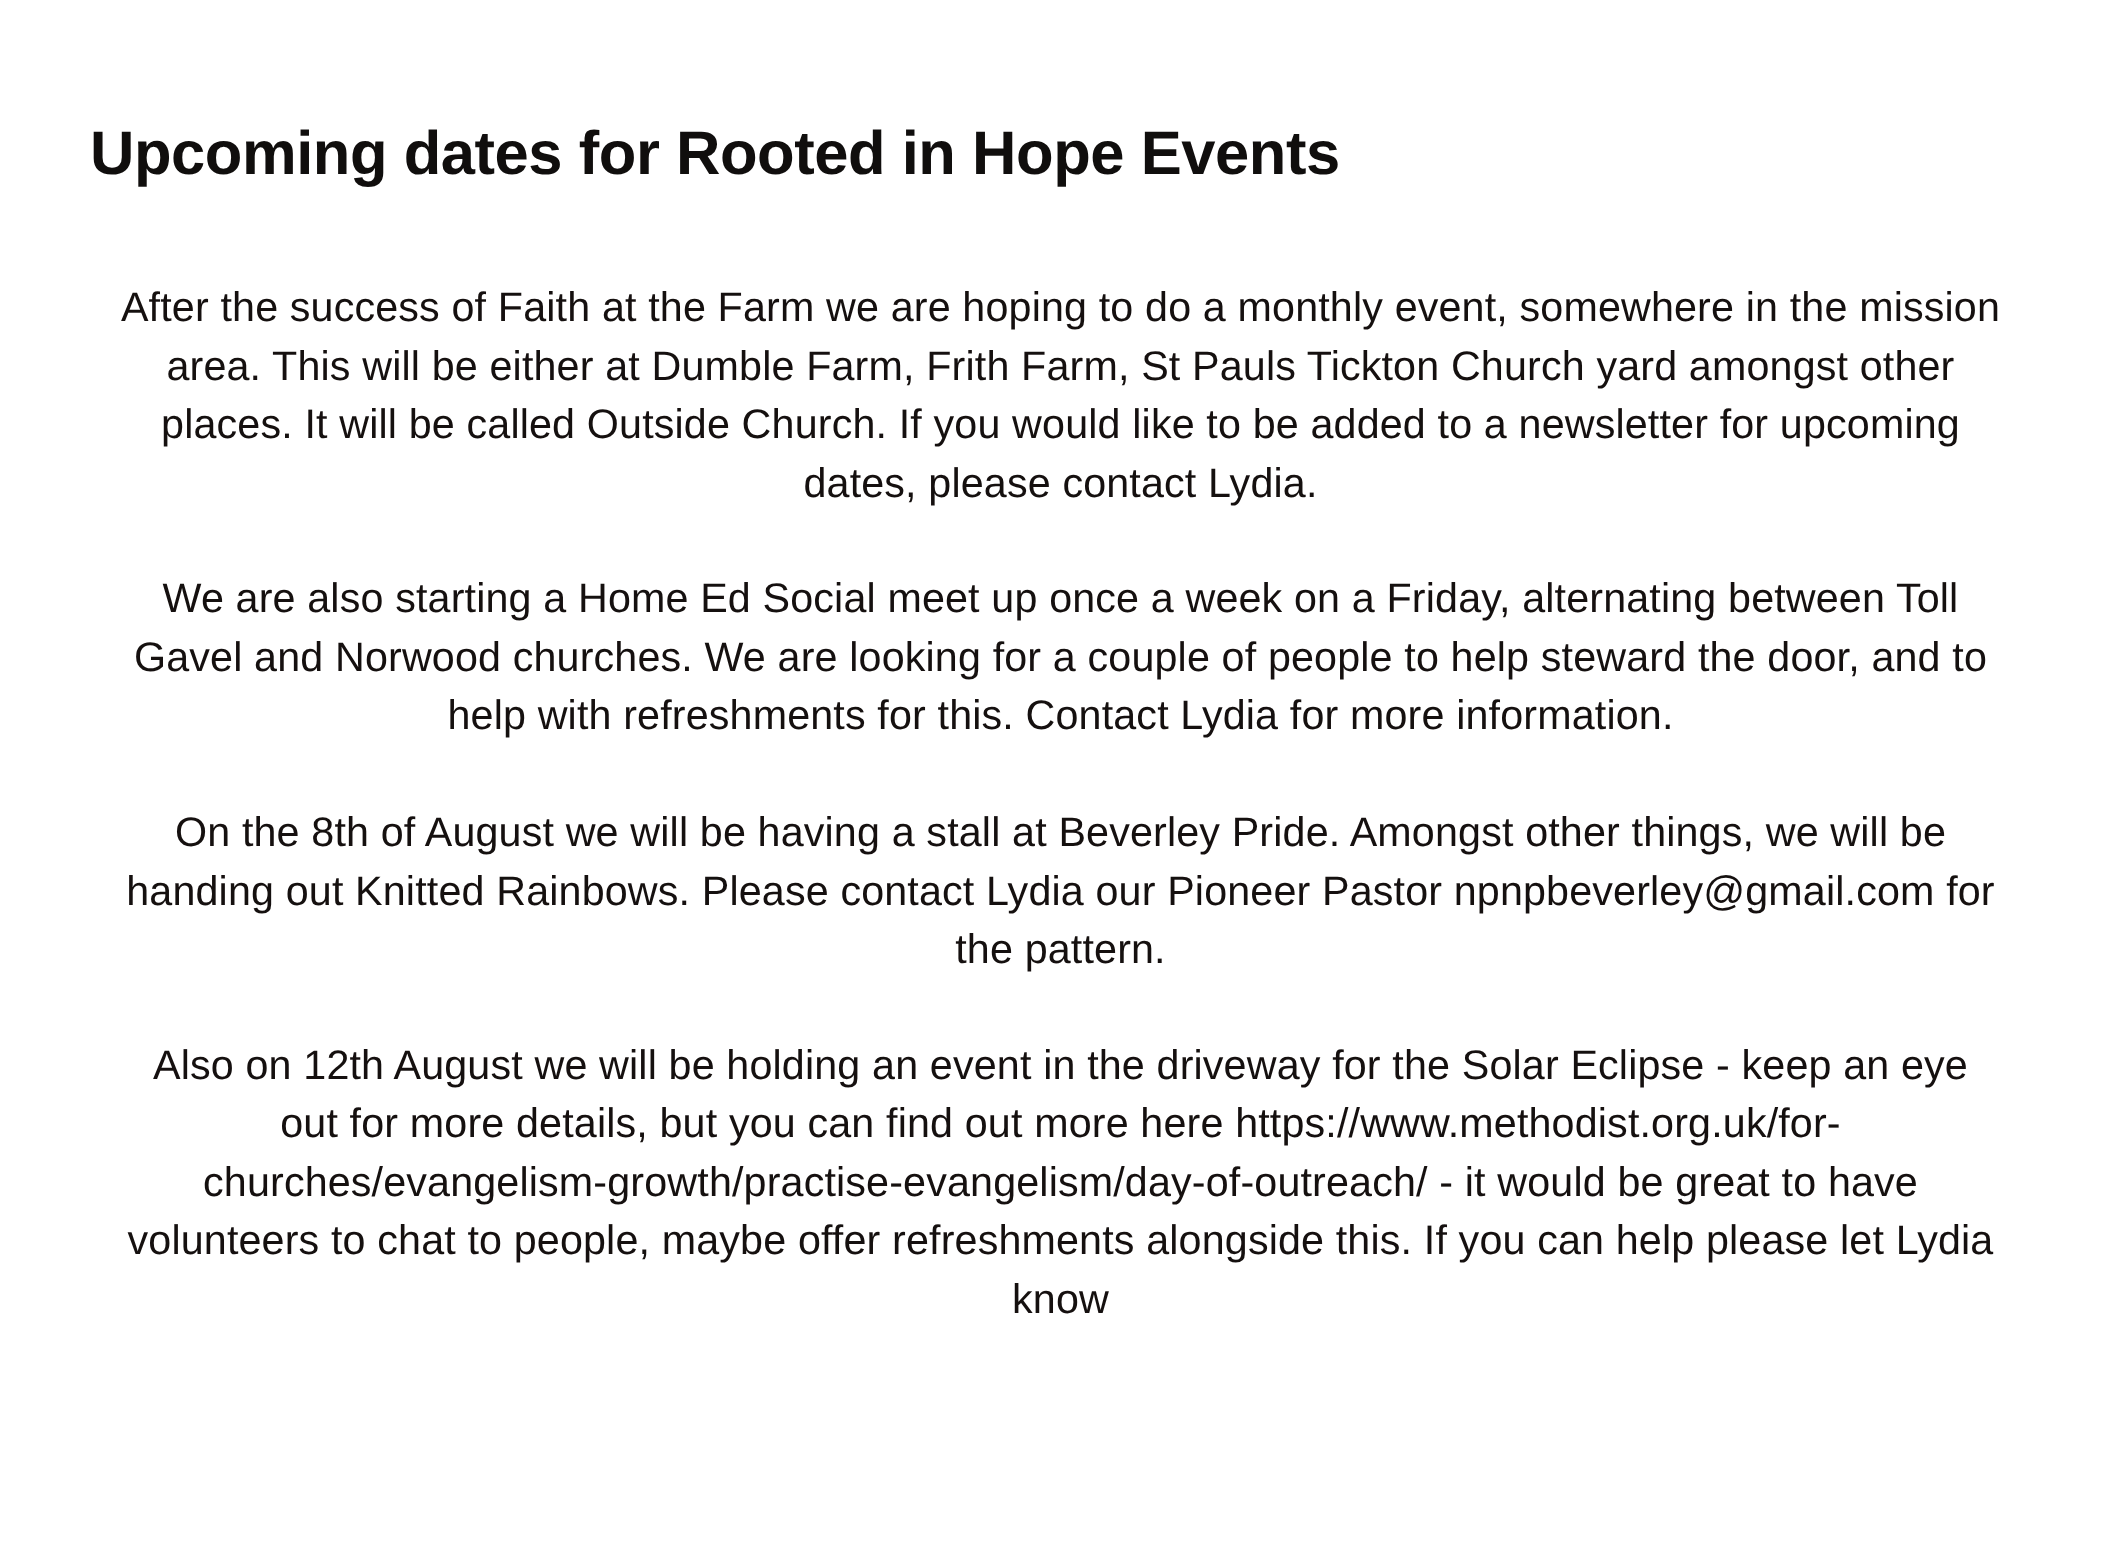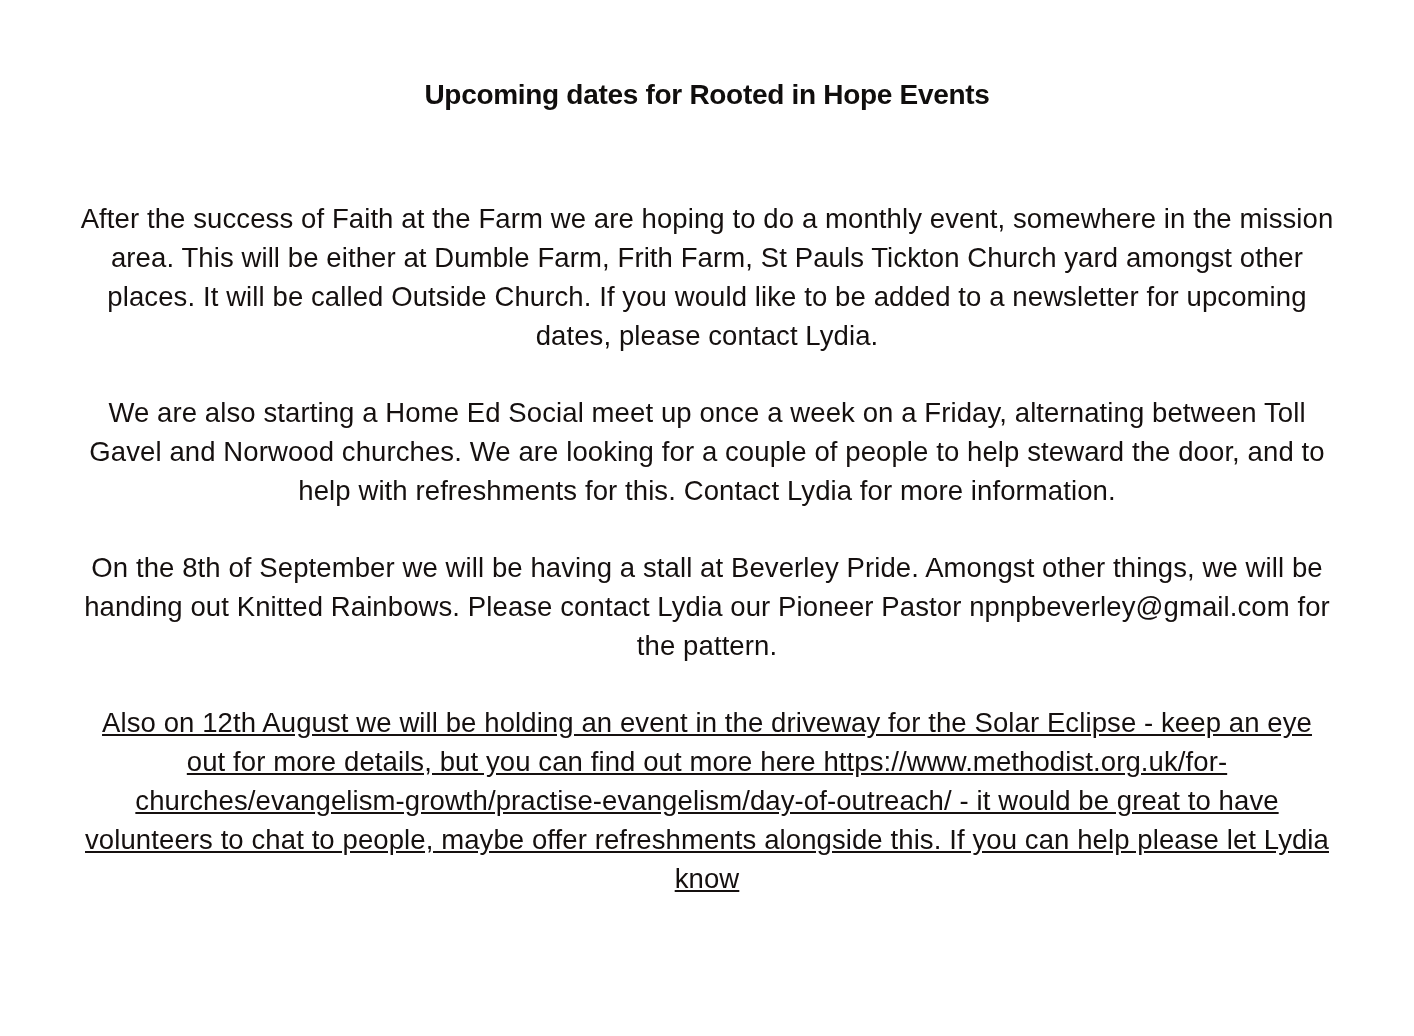--- a/index.html
+++ b/index.html
@@ -15,50 +15,48 @@
     overflow: hidden;
   }
   .page {
     box-sizing: border-box;
     width: 1414px;
     height: 1036px;
     padding: 62px 60px 0 60px;
     display: block;
   }
   .doc-title {
-    font-size: 28px;
+    font-size: 41px;
     font-weight: 700;
-    text-align: center;
     line-height: 1.2;
     letter-spacing: -0.3px;
     margin: 0;
     padding-top: 16px;
     color: #100e0d;
   }
   .body-block {
-    margin-top: 87px;
+    margin-top: 58px;
   }
   .para {
     font-size: 27.5px;
     line-height: 1.42;
     text-align: center;
     color: #15100f;
     margin: 0 0 38px 0;
     padding: 0 20px;
     letter-spacing: 0.1px;
   }
   .para:last-child {
     margin-bottom: 0;
-    text-decoration: underline;
   }
 </style>
 </head>
 <body>
 
 <div class="page">
   <h1 class="doc-title">Upcoming dates for Rooted in Hope Events</h1>
   <div class="body-block">
     <p class="para">After the success of Faith at the Farm we are hoping to do a monthly event, somewhere in the mission area. This will be either at Dumble Farm, Frith Farm, St Pauls Tickton Church yard amongst other places. It will be called Outside Church. If you would like to be added to a newsletter for upcoming dates, please contact Lydia.</p>
     <p class="para">We are also starting a Home Ed Social meet up once a week on a Friday, alternating between Toll Gavel and Norwood churches. We are looking for a couple of people to help steward the door, and to help with refreshments for this. Contact Lydia for more information.</p>
-    <p class="para">On the 8th of September we will be having a stall at Beverley Pride. Amongst other things, we will be handing out Knitted Rainbows. Please contact Lydia our Pioneer Pastor npnpbeverley@gmail.com for the pattern.</p>
+    <p class="para">On the 8th of August we will be having a stall at Beverley Pride. Amongst other things, we will be handing out Knitted Rainbows. Please contact Lydia our Pioneer Pastor npnpbeverley@gmail.com for the pattern.</p>
     <p class="para">Also on 12th August we will be holding an event in the driveway for the Solar Eclipse - keep an eye out for more details, but you can find out more here https://www.methodist.org.uk/for-churches/evangelism-growth/practise-evangelism/day-of-outreach/ - it would be great to have volunteers to chat to people, maybe offer refreshments alongside this. If you can help please let Lydia know</p>
   </div>
 </div>
 
 </body></html>

